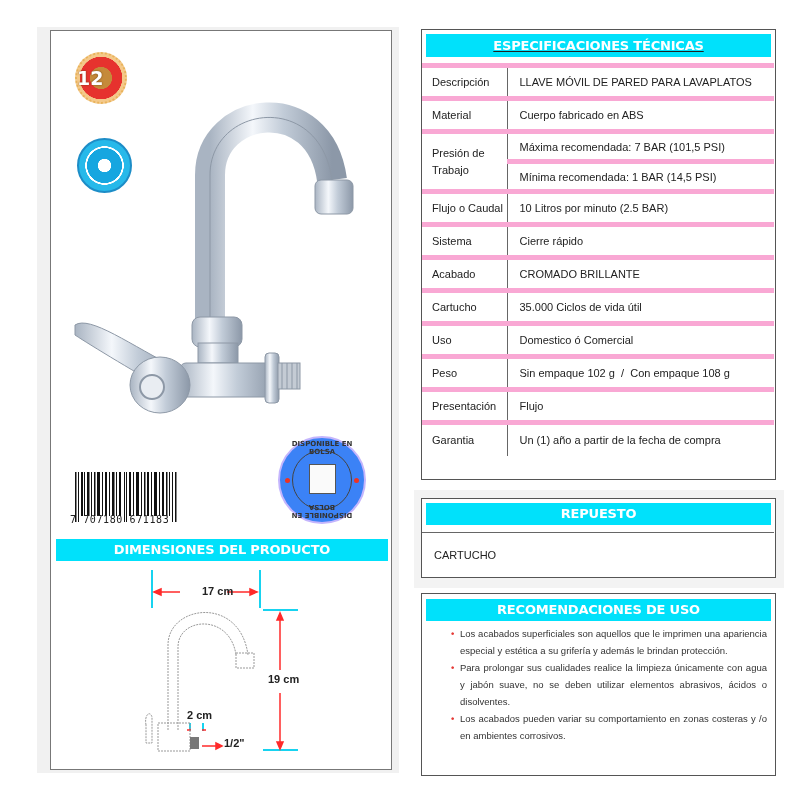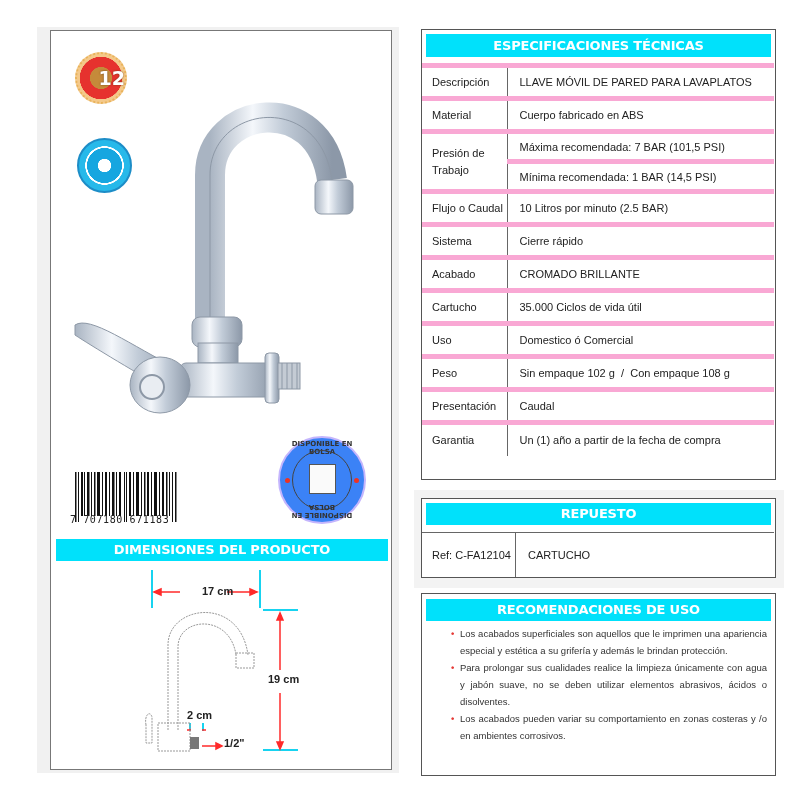--- a/index.html
+++ b/index.html
@@ -5,21 +5,21 @@
   * { box-sizing: border-box; margin: 0; padding: 0; }
   html, body { width: 800px; height: 800px; background: #ffffff; overflow: hidden; }
   body { position: relative; font-family: "Liberation Sans", sans-serif; color: #222; }
 
   
   .left-bg { position: absolute; left: 37px; top: 27px; width: 362px; height: 746px; background: #f1f1f1; }
   .left-box { position: absolute; left: 50px; top: 30px; width: 342px; height: 740px; background: #fff; border: 1.5px solid #777; }
 
   .badge { position: absolute; border-radius: 50%; }
   .badge-warranty { left: 75px; top: 52px; width: 52px; height: 52px; background: radial-gradient(circle, #c58a3a 0 32%, #e6322e 33% 62%, #f4c98a 63% 100%); border: 2px dotted #e9b35a; }
-  .badge-warranty .num { position: absolute; left: 0; right: 0; top: 13px; text-align: right; font: bold 19px "DejaVu Sans", sans-serif; color: #fff; text-shadow: 0 0 2px #6a3c10; }
+  .badge-warranty .num { position: absolute; left: 0; right: 0; top: 13px; text-align: left; font: bold 19px "DejaVu Sans", sans-serif; color: #fff; text-shadow: 0 0 2px #6a3c10; }
   .badge-water { left: 77px; top: 138px; width: 55px; height: 55px; background: radial-gradient(circle, #ffffff 0 18%, #16a6e0 19% 48%, #ffffff 49% 53%, #27b9ea 54% 100%); border: 2px solid #1d8dc7; }
 
   
   .faucet { position: absolute; left: 70px; top: 85px; width: 300px; height: 330px; }
 
   
   .barcode { position: absolute; left: 73px; top: 472px; width: 108px; height: 50px; }
   .barcode-num { position: absolute; left: 70px; top: 514px; width: 120px; font: 10px "DejaVu Sans Mono", monospace; letter-spacing: 0.6px; color: #222; }
 
   
@@ -28,21 +28,21 @@
   .stamp .bag { position: absolute; left: 29px; top: 26px; width: 27px; height: 30px; border: 1px solid #555; background: #fafafa; }
   .stamp .dot { position: absolute; width: 5px; height: 5px; border-radius: 50%; background: #e32; }
   .stamp .txt-top { position: absolute; left: 0; right: 0; top: 2px; text-align: center; font: bold 7px "DejaVu Sans", sans-serif; color: #333; }
   .stamp .txt-bot { position: absolute; left: 0; right: 0; bottom: 3px; text-align: center; font: bold 7px "DejaVu Sans", sans-serif; color: #333; transform: rotate(180deg); }
 
   .cyan-band { background: #00e1fb; color: #fff; font: bold 13px "DejaVu Sans", sans-serif; text-align: center; letter-spacing: -0.2px; }
   .dim-header { position: absolute; left: 56px; top: 539px; width: 332px; height: 22px; line-height: 22px; }
 
   .dim-drawing { position: absolute; left: 130px; top: 565px; width: 200px; height: 190px; }
   .dim-label { position: absolute; font: bold 11px "Liberation Sans Narrow", "Liberation Sans", sans-serif; color: #222; }
-  .spec-box { position: absolute; left: 421px; top: 29px; width: 355px; height: 451px; border: 1.5px solid #555; background: #fff; }
+  .spec-box { position: absolute; left: 421px; top: 29px; width: 355px; height: 451px; border: 1.5px solid #555; background: #fff; text-decoration: underline; }
   .spec-box .cyan-band { margin: 4px 4px 0 4px; height: 23px; line-height: 23px; }
   .spec-table { position: absolute; left: 0; top: 33px; width: 352px; border-collapse: collapse; }
   .spec-table td { border-top: 5px solid #f9a8d4; font-size: 11px; color: #222; padding-left: 10px; vertical-align: middle; height: 33px; }
   .spec-table td.k { width: 85px; border-right: 1px solid #666; }
   .spec-table td.v { padding-left: 12px; }
   .spec-table tr.sub td.v { height: 30px; }
 
   .rep-box { position: absolute; left: 421px; top: 498px; width: 355px; height: 80px; border: 1.5px solid #555; background: #fff; }
   .rep-outer { position: absolute; left: 414px; top: 490px; width: 370px; height: 98px; background: #f3f3f3; }
   .rep-box .cyan-band { margin: 4px 4px 0 4px; height: 22px; line-height: 22px; }
@@ -219,35 +219,34 @@
     <tr>
       <td class="k">Uso</td>
       <td class="v">Domestico ó Comercial</td>
     </tr>
     <tr>
       <td class="k">Peso</td>
       <td class="v" style="white-space:pre;">Sin empaque 102 g  /  Con empaque 108 g</td>
     </tr>
     <tr>
       <td class="k">Presentación</td>
-      <td class="v">Caudal</td>
+      <td class="v">Flujo</td>
     </tr>
     <tr>
       <td class="k">Garantia</td>
       <td class="v">Un (1) año a partir de la fecha de compra</td>
     </tr>
   </tbody>
     </table>
 </div>
 
 <div class="rep-outer"></div>
 <div class="rep-box">
   <div class="cyan-band">REPUESTO</div>
   <div class="rep-row">
-    <div class="k">Ref: C-FA12104</div>
     <div class="v">CARTUCHO</div>
   </div>
 </div>
 
 <div class="rec-box">
   <div class="cyan-band">RECOMENDACIONES DE USO</div>
   <ul class="rec-list">
     <li>Los acabados superficiales son aquellos que le imprimen una apariencia especial y estética a su grifería y además le brindan protección.</li>
     <li>Para prolongar sus cualidades realice la limpieza únicamente con agua y jabón suave, no se deben utilizar elementos abrasivos, ácidos o disolventes.</li>
     <li>Los acabados pueden variar su comportamiento en zonas costeras y /o en ambientes corrosivos.</li>

